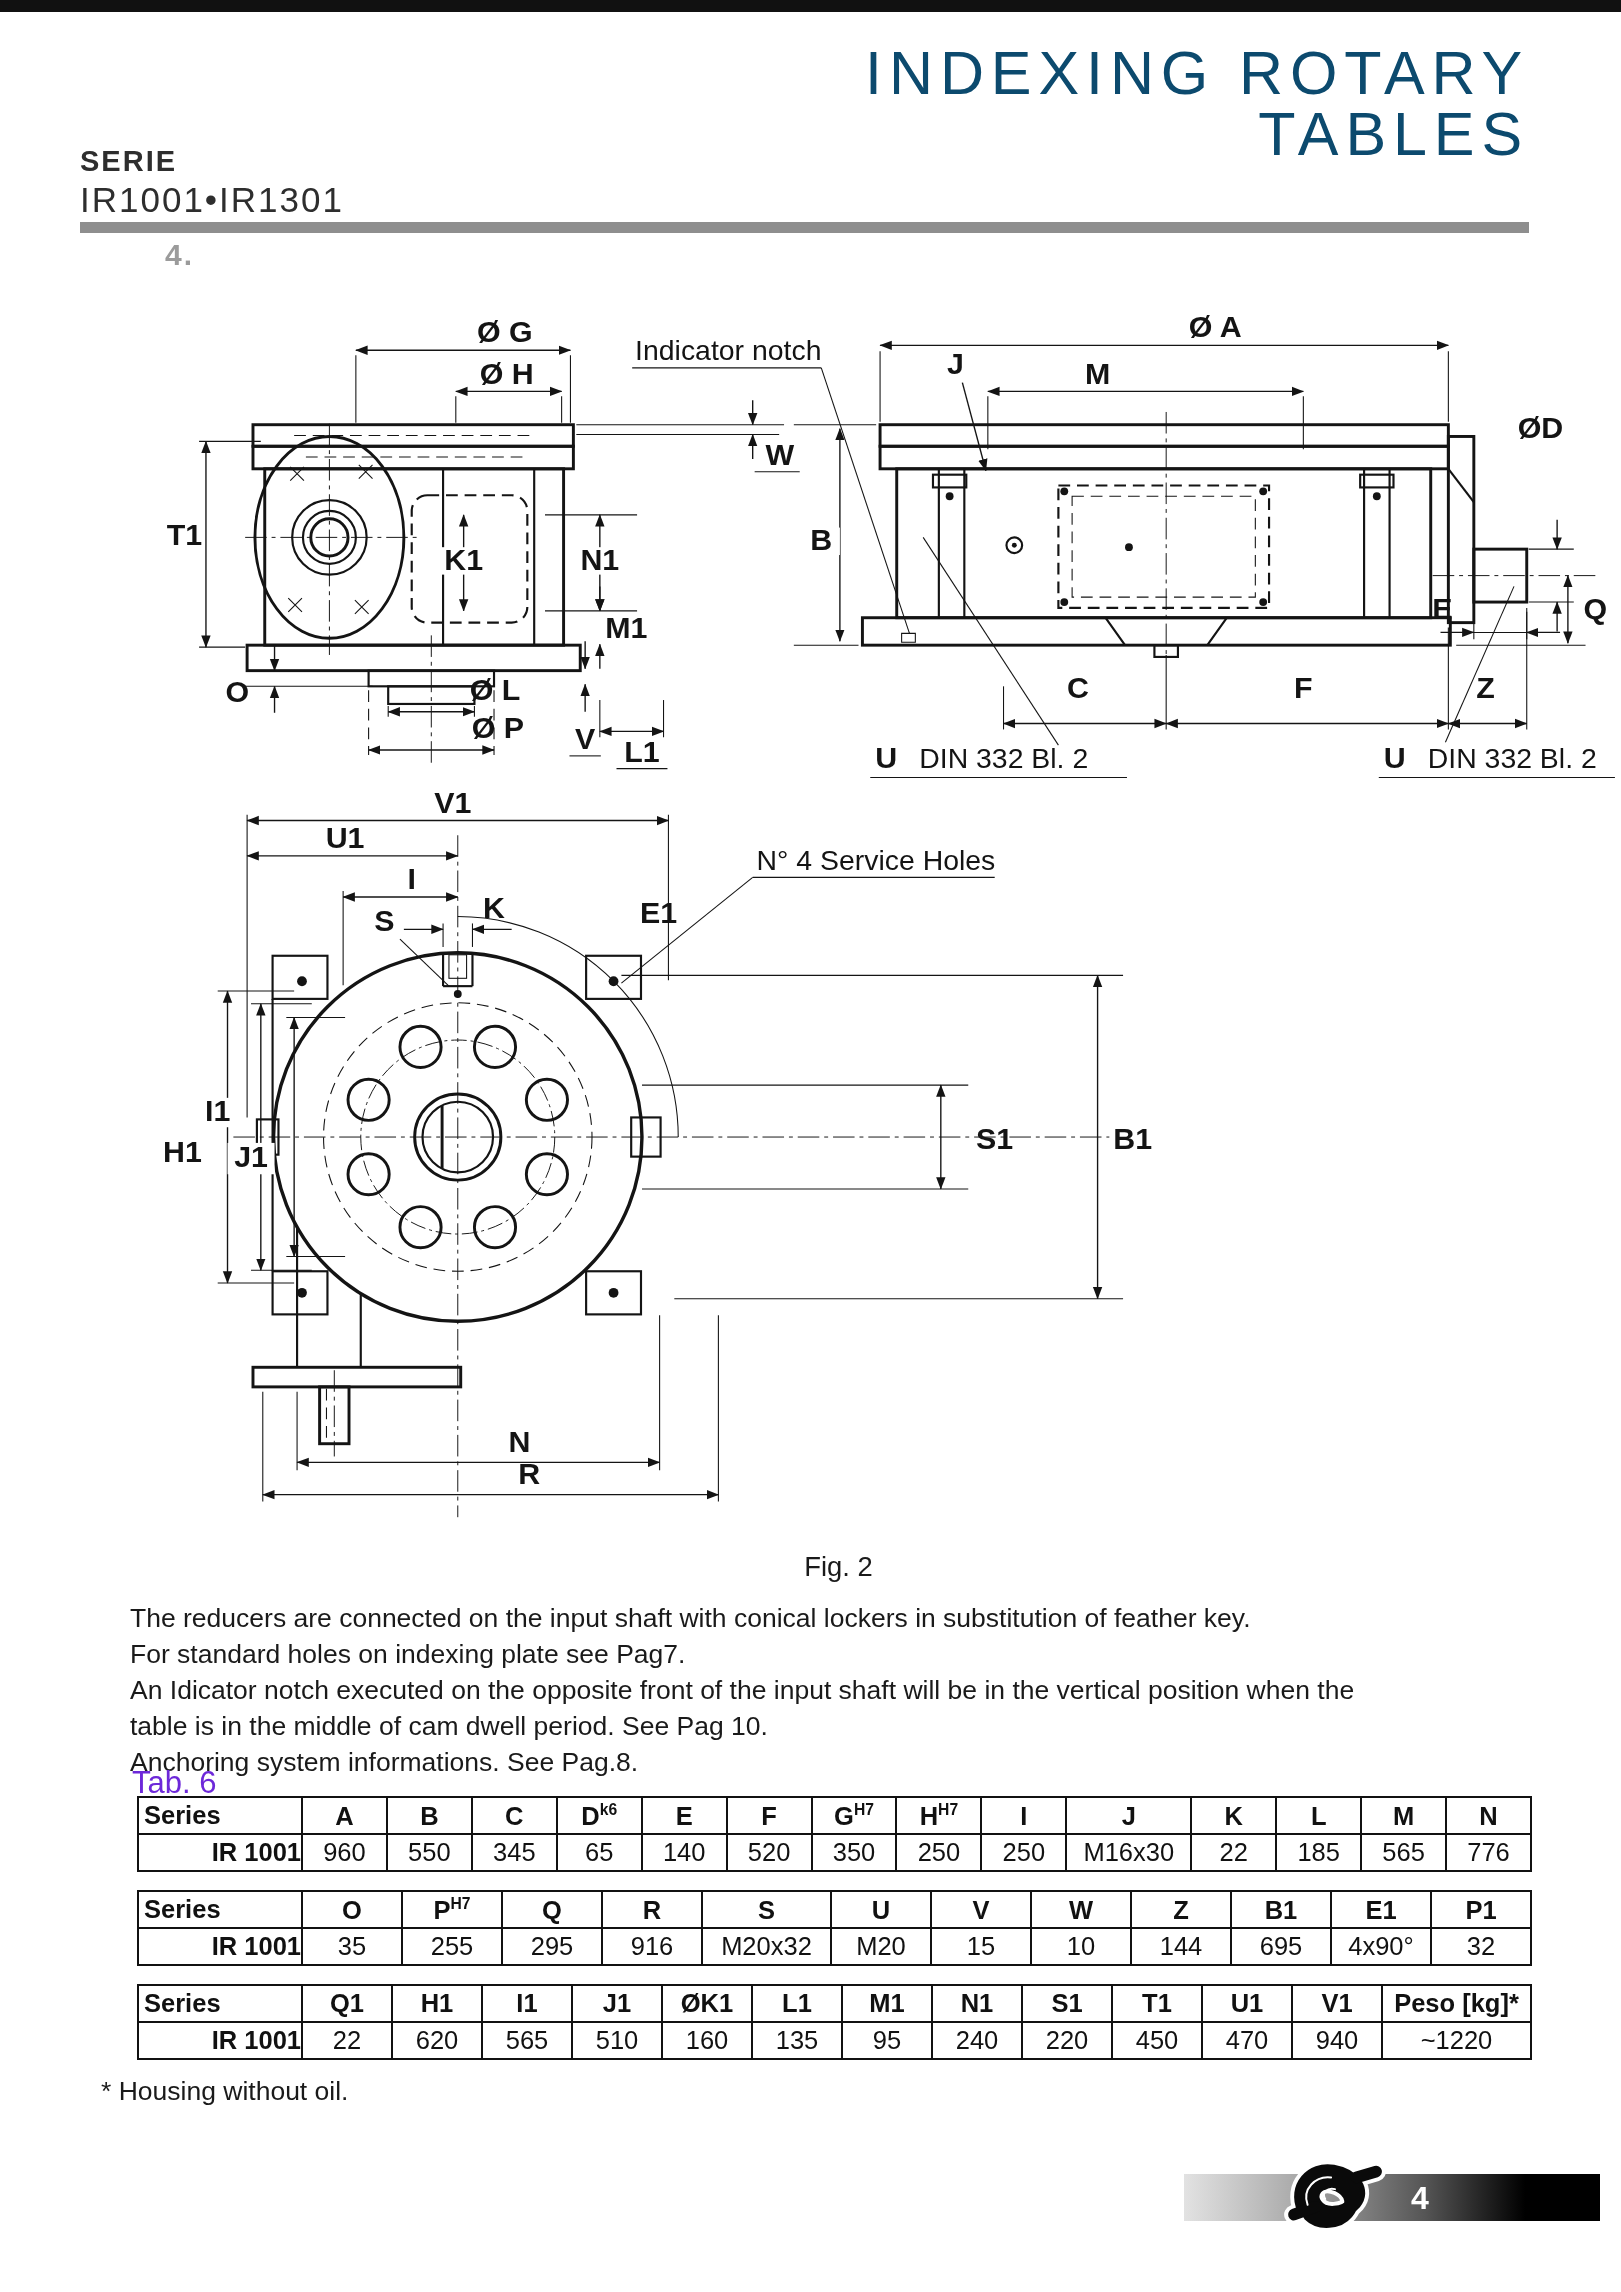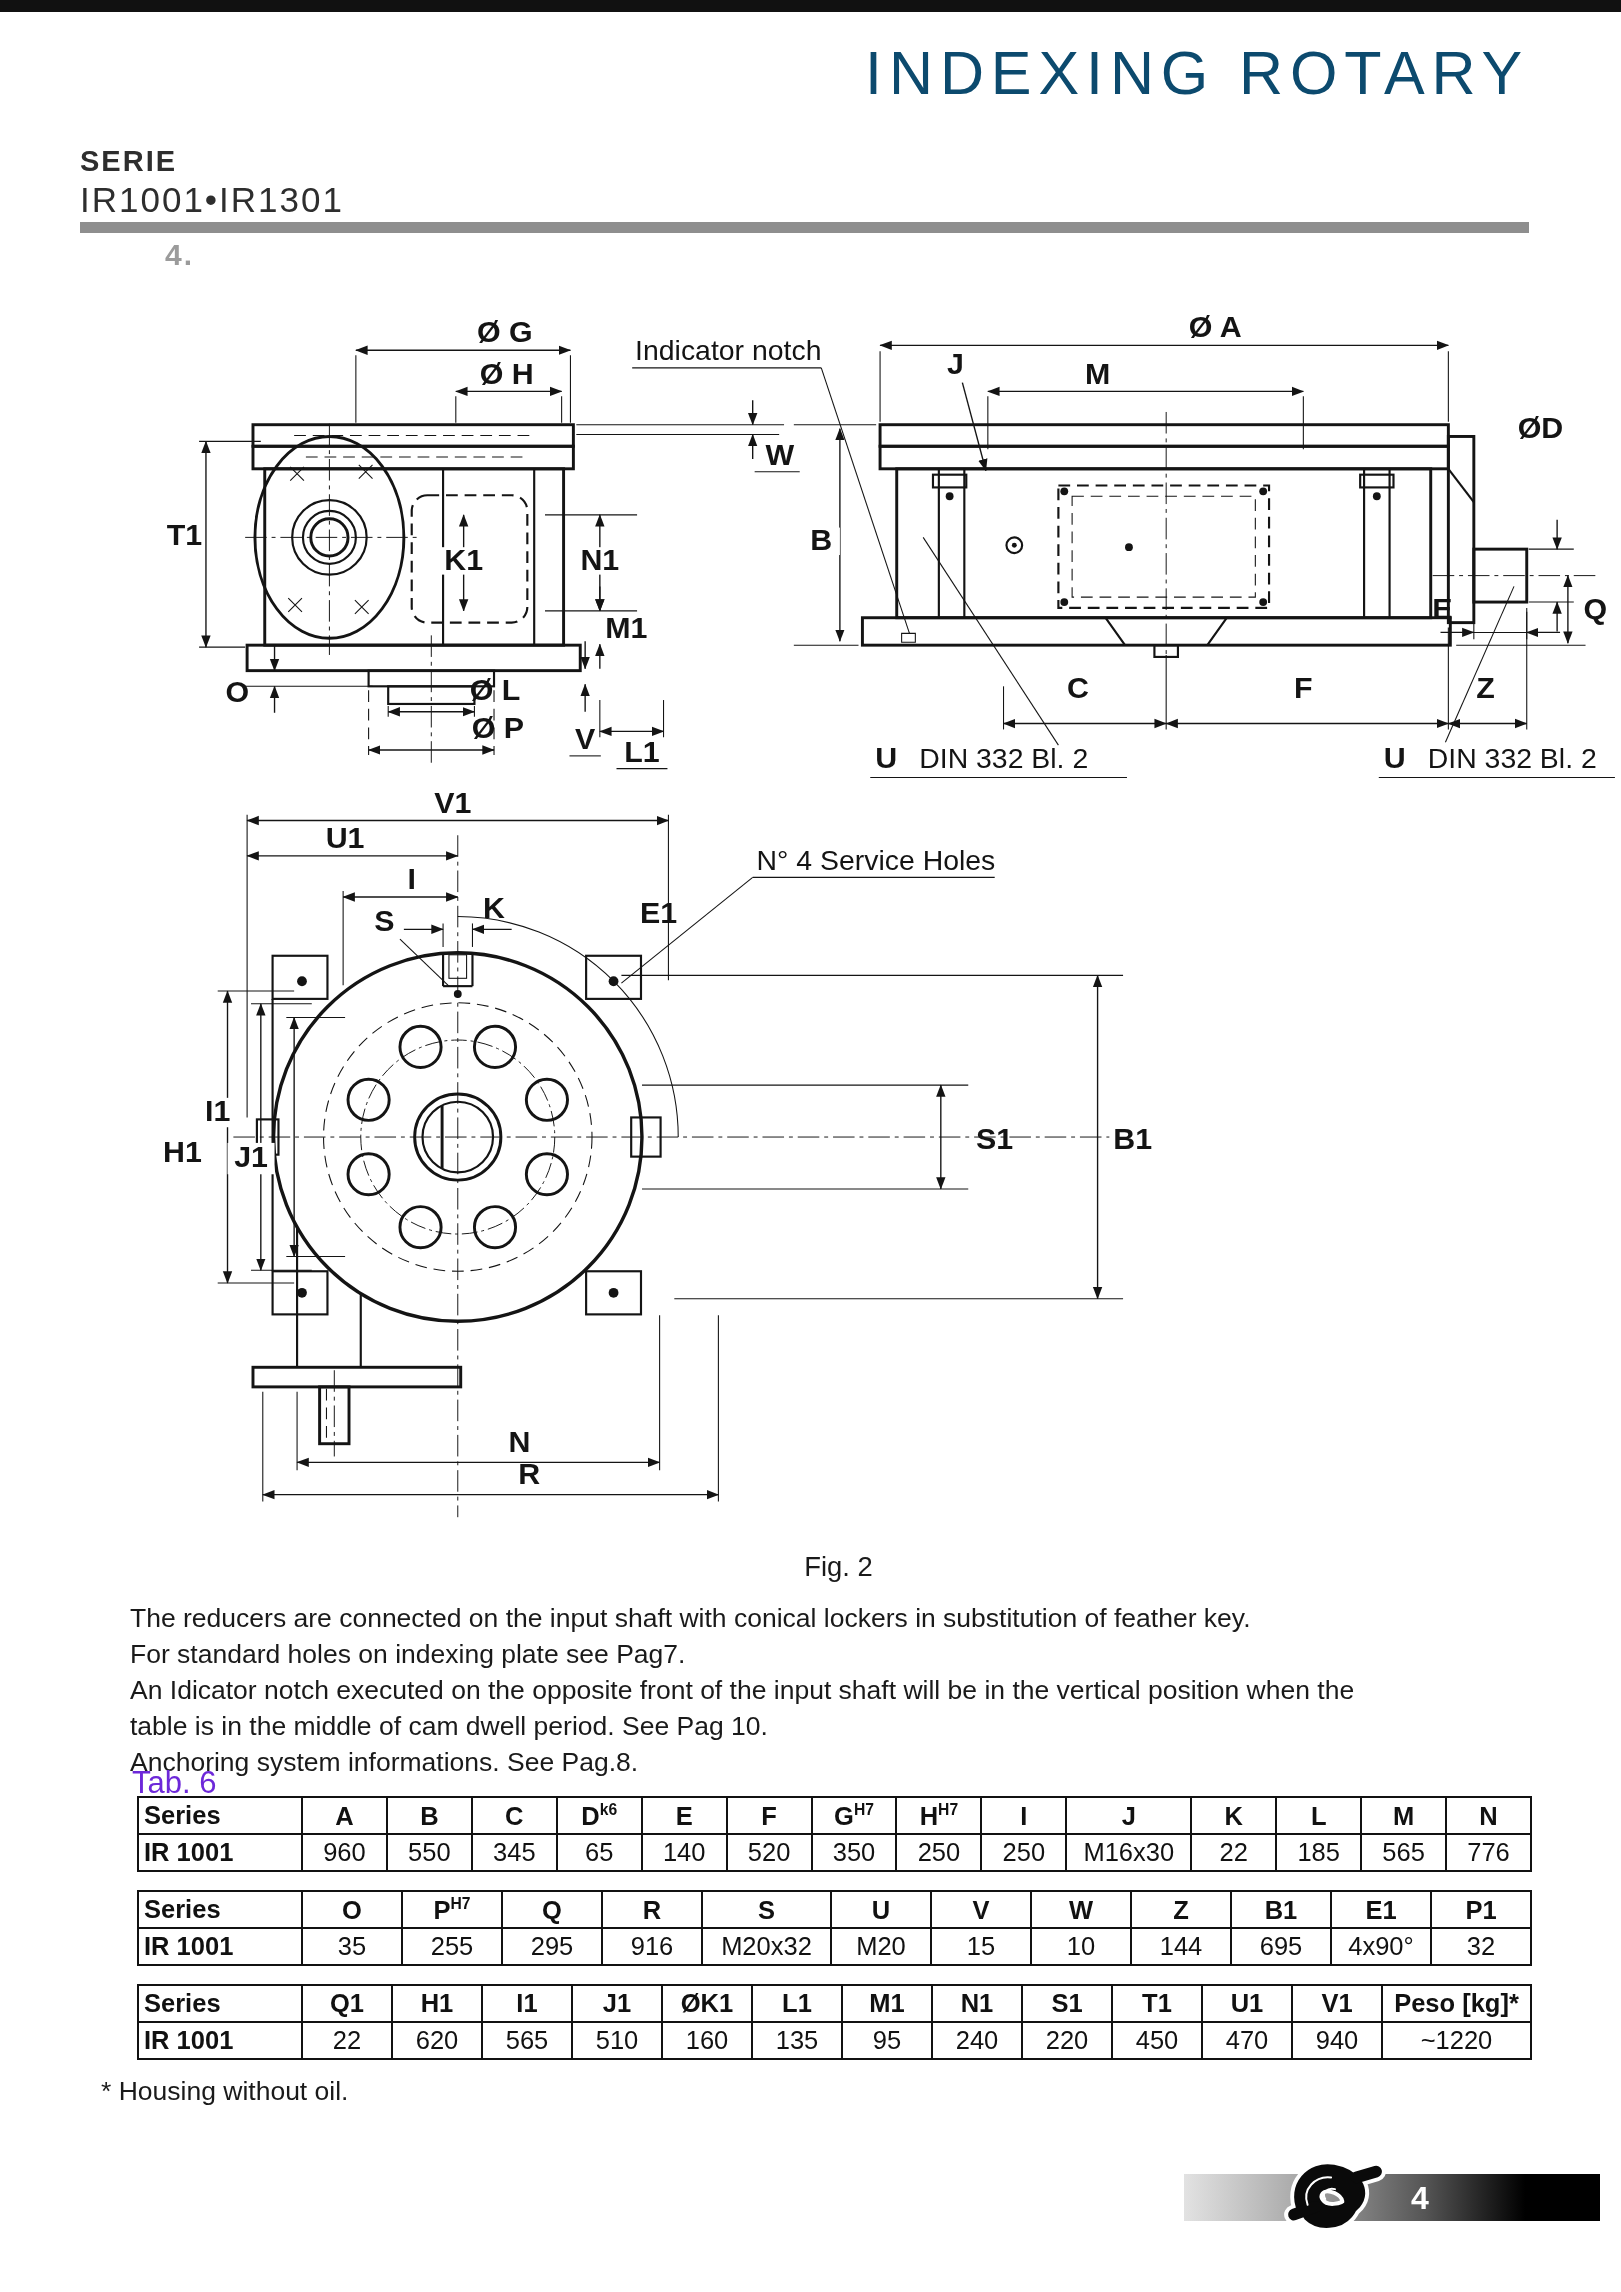--- a/index.html
+++ b/index.html
@@ -19,21 +19,21 @@
   .notes{left:130px;top:1600px;width:1372px;font-size:26.5px;line-height:36px;color:#1a1a1a;}
   .tablbl{left:132px;top:1765px;font-size:31px;color:#6d28d9;text-align:center;}
   table{border-collapse:collapse;table-layout:fixed;position:absolute;left:137px;width:1395px;
         font-size:25.5px;}
   th,td{border:2.5px solid #111;text-align:center;height:35px;padding:0;overflow:hidden;
         white-space:nowrap;}
   table{border:2.9px solid #111;}
   th{font-weight:bold;}
   td{font-weight:normal;}
   .sc{width:157px;text-align:left;padding-left:5px;}
-  .sv{font-weight:bold;}
+  .sv{font-weight:bold;text-align:right;}
   .wj{width:123px;} .ws{width:127px;} .wp{width:147px;}
   sup{font-size:15.7px;font-weight:bold;}
   .t1{top:1796px;} .t2{top:1890px;} .t3{top:1984px;}
   .foot{left:101px;top:2076px;font-size:26.5px;color:#1a1a1a;}
   .fbar{left:1184px;top:2174px;width:416px;height:47px;
         background:linear-gradient(90deg,#e2e2e2 0%,#a8a8a8 28%,#555 58%,#000 82%);}
   .pgnum{left:227px;top:5.9px;font-size:32px;font-weight:bold;color:#fff;position:absolute;}
   .logo{position:absolute;left:98px;top:-21.6px;}
   svg text{font-family:"Liberation Sans",sans-serif;fill:#141414;stroke:none;}
   .t{font-size:31px;font-weight:bold;}
@@ -52,20 +52,21 @@
 <body>
 
 <div class="pg">
 
   <div class="abs topbar"></div>
 
   <div class="abs serie">SERIE</div>
   <div class="abs serieval">IR1001•IR1301</div>
   <div class="abs doctitle">
     <div>INDEXING ROTARY</div>
+    <div>TABLES</div>
   </div>
   <div class="abs grayrule"></div>
   <div class="abs secttl">
     <span class="num">4.</span>
   </div>
 
   <svg class="abs" style="left:0;top:265px" width="1621" height="1262" viewBox="0 270 1654 1288">
     <defs>
       <marker id="ar" viewBox="0 0 10 10" refX="9.5" refY="5" markerWidth="9" markerHeight="9" orient="auto-start-reverse">
         <path d="M0,1.2 L10,5 L0,8.8 z" fill="#141414"></path>

